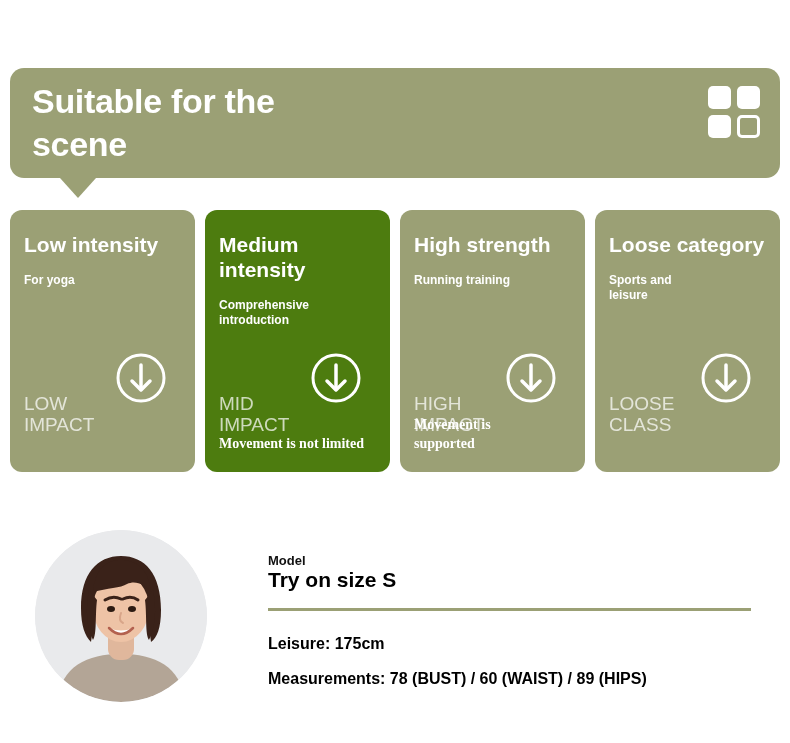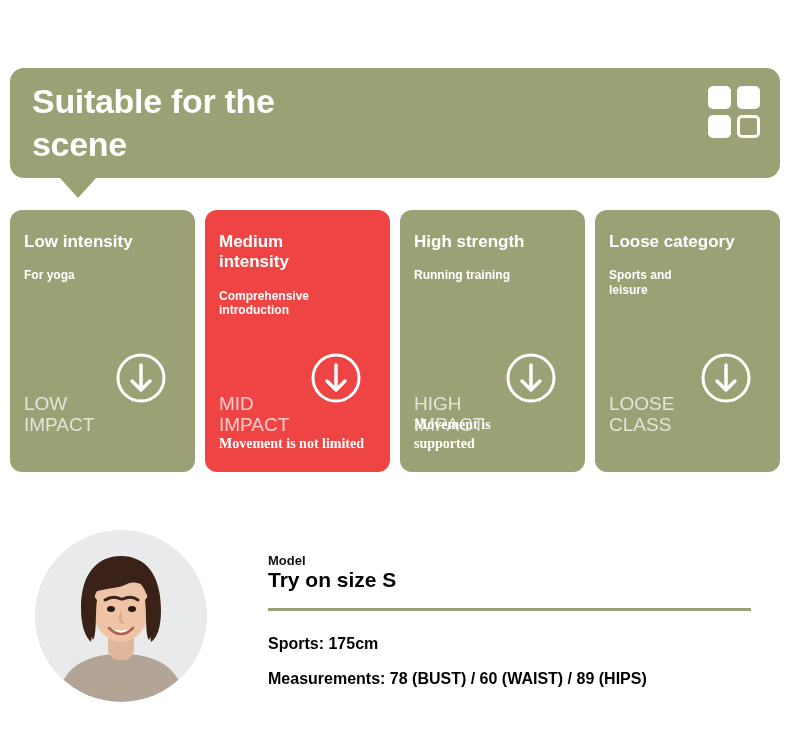--- a/index.html
+++ b/index.html
@@ -84,25 +84,25 @@
   }
   .card {
     width: 185px;
     height: 262px;
     border-radius: 12px;
     position: relative;
     padding: 22px 14px 0 14px;
     overflow: hidden;
   }
   .card.olive { background: #9ba075; }
-  .card.light { background: #ef4444; }
+  .card.light { background: #4d7c0f; }
 
   .card-title {
     color: #ffffff;
-    font-size: 17px;
+    font-size: 21px;
     font-weight: bold;
     line-height: 1.2;
     white-space: pre-line;
   }
   .card-sub {
     color: #ffffff;
     font-size: 12px;
     font-weight: bold;
     line-height: 1.2;
     margin-top: 16px;
@@ -319,17 +319,17 @@
       </g>
     </svg>
   </div>
 
   <div class="model-info">
     <div class="model-head">
       <span class="model-label">Model</span>
       <span class="model-size">Try on size S</span>
     </div>
     <div class="model-divider"></div>
-    <div class="model-line">Sports: 175cm</div>
+    <div class="model-line">Leisure: 175cm</div>
     <div class="model-line second">Measurements: 78 (BUST) / 60 (WAIST) / 89 (HIPS)</div>
   </div>
 
 </div>
 
 </body></html>

